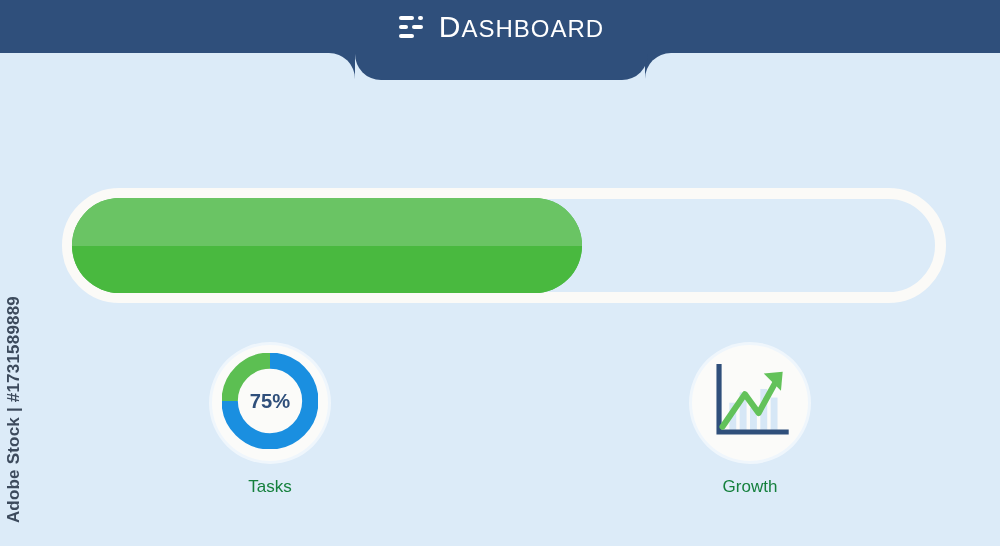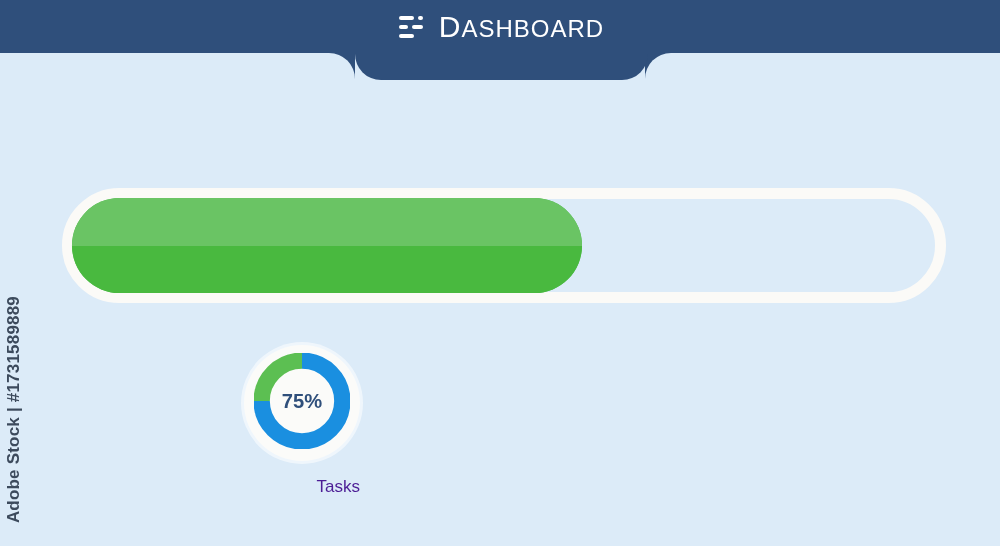--- a/index.html
+++ b/index.html
@@ -76,32 +76,32 @@
     background:#49b93f;
   }
 
   
   .features{
     position:absolute; left:180px; top:345px; width:660px; height:160px;
     display:flex; justify-content:space-between; align-items:flex-start;
   }
   .feature{
     width:180px;
-    display:flex; flex-direction:column; align-items:flex-end;
+    display:flex; flex-direction:column; align-items:center;
   }
   .feature-circle{
     width:116px; height:116px; border-radius:50%;
     background:#fbfbf9;
     display:flex; align-items:center; justify-content:center;
     box-shadow:0 0 0 3px rgba(255,255,255,0.55);
   }
   .feature-label{
     margin-top:16px;
     font-size:17px;
-    color:#4c1d95;
+    color:#15803d;
   }
 
   .donut-text{
     font-size:21px; font-weight:700; fill:#2f4f7b;
     font-family:"Liberation Sans", sans-serif;
   }
 
   
   .watermark{
     position:absolute; left:4px; top:296px;
@@ -151,17 +151,40 @@
           <path d="M50 8 A42 42 0 1 1 8 50 L8 50" fill="none" stroke="#1a8fe0" stroke-width="17"></path>
 
           <path d="M8 50 A42 42 0 0 1 50 8" fill="none" stroke="#5cbf52" stroke-width="17"></path>
           <text class="donut-text" x="50" y="57" text-anchor="middle">75%</text>
         </svg>
       </span>
     </div>
     <div class="feature-label">Tasks</div>
   </div>
 
+  <div class="feature">
+    <div class="feature-circle">
+      <span>
+        <svg width="86" height="86" viewBox="0 0 100 100" aria-hidden="true">
+
+          <g fill="#d6e7f6">
+            <rect x="26" y="52" width="8" height="33"></rect>
+            <rect x="38" y="40" width="8" height="45"></rect>
+            <rect x="50" y="58" width="8" height="27"></rect>
+            <rect x="62" y="36" width="8" height="49"></rect>
+            <rect x="74" y="46" width="8" height="39"></rect>
+          </g>
+
+          <path d="M14 10 L14 86 L92 86" fill="none" stroke="#2f4f7b" stroke-width="6" stroke-linecap="square"></path>
+
+          <path d="M18 80 L44 42 L60 64 L82 24" fill="none" stroke="#63c25a" stroke-width="7" stroke-linejoin="round" stroke-linecap="round"></path>
+
+          <path d="M66 18 L88 16 L86 38 Z" fill="#63c25a"></path>
+        </svg>
+      </span>
+    </div>
+    <div class="feature-label">Growth</div>
+  </div>
 
 
 </div>
 
 <div class="watermark">Adobe Stock | #1731589889</div>
 
 </body></html>

